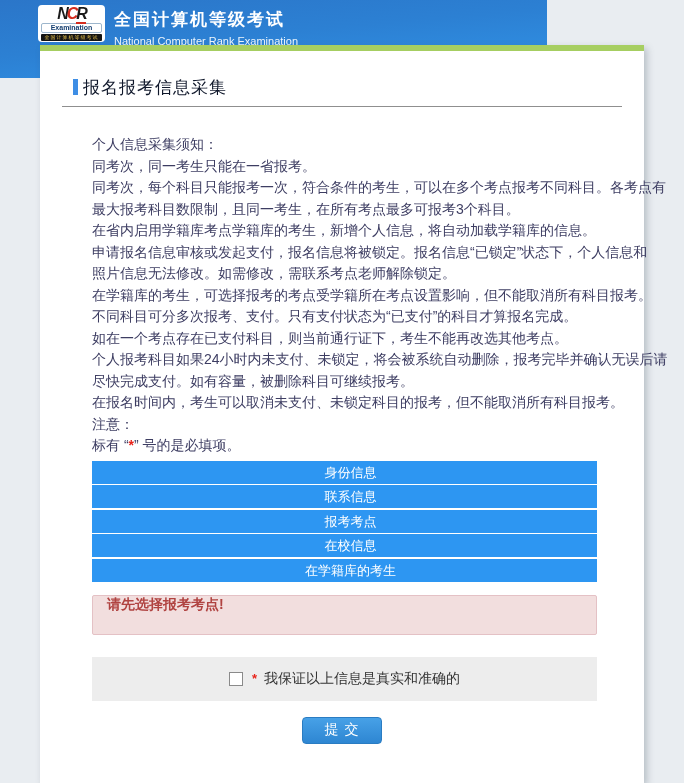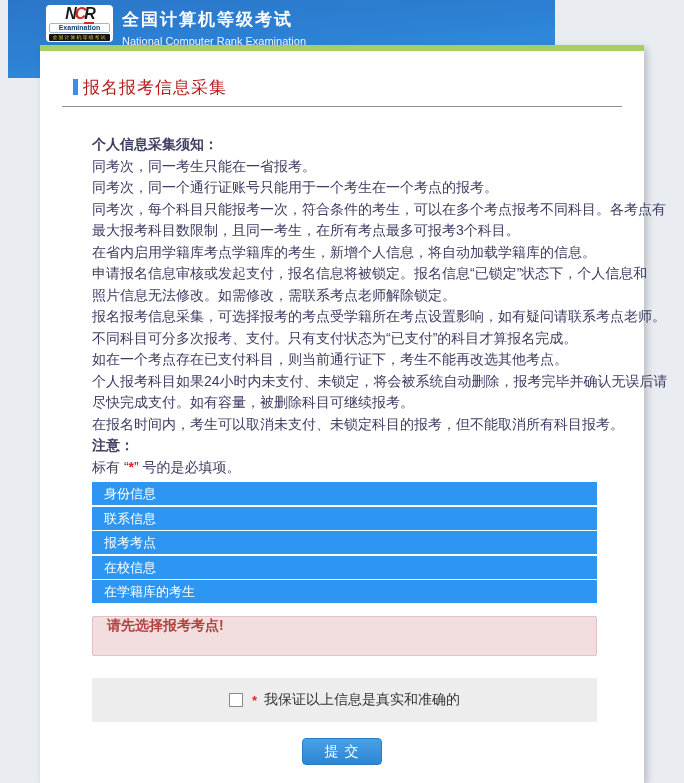--- a/index.html
+++ b/index.html
@@ -5,21 +5,21 @@
   * { margin: 0; padding: 0; box-sizing: border-box; }
   html, body {
     width: 684px; height: 783px;
     font-family: "Liberation Sans", "DejaVu Sans", sans-serif;
     background: #e9edf1;
     overflow: hidden;
     position: relative;
   }
   
   .site-header {
-    position: absolute; top: 0; left: 8px;
+    position: absolute; top: 0; left: 0;
     width: 547px; height: 78px;
     background: linear-gradient(175deg, #2b76c9 0%, #2c80d3 45%, #3194e8 100%);
   }
   .logo-box {
     position: absolute; left: 38px; top: 5px;
     width: 67px; height: 37px;
     background: #ffffff;
     border-radius: 4px;
     padding: 1px 3px 2px 3px;
     text-align: center;
@@ -54,33 +54,33 @@
     width: 604px; height: 738px;
     background: #ffffff;
     border-top: 6px solid #a6ce61;
     box-shadow: 3px 3px 7px rgba(70, 85, 100, 0.30);
   }
   .sec-head { margin: 25px 25px 0 33px; }
   .sec-accent {
     display: inline-block; width: 5px; height: 16px;
     background: #3e8ee5; margin-right: 5px; vertical-align: -2px;
   }
-  .sec-title { color: #b91c1c; font-size: 17px; letter-spacing: 1px; }
+  .sec-title { color: #0f172a; font-size: 17px; letter-spacing: 1px; }
   .rule { border: none; border-top: 1px solid #8f8f8f; margin: 7px 22px 0 22px; }
   
   .notice {
     margin: 27px 0 0 52px;
     font-size: 14px; line-height: 21.5px;
     color: #3d3d62;
   }
   .notice-line { white-space: nowrap; }
-  .notice-line.bold { font-weight: bold; }
+  .notice-line.bold { font-weight: normal; }
   .star { color: #e8231a; font-weight: bold; }
   
-  .acc-list { margin: 4px 8px 0 52px; width: 505px; }
+  .acc-list { margin: 4px 8px 0 52px; width: 505px; text-align: center; }
   .acc-bar {
     height: 23px; line-height: 23px;
     margin-bottom: 1.5px;
     background: #2d96f2;
     color: #ffffff; font-size: 13px;
     padding-left: 12px;
     cursor: pointer;
   }
   
   .error-box {
@@ -137,27 +137,26 @@
 
   <div class="sec-head">
     <span class="sec-accent"></span><span class="sec-title">报名报考信息采集</span>
   </div>
   <hr class="rule">
 
   <div class="notice">
     <div>
         <div class="notice-line bold">个人信息采集须知：</div>
         <div class="notice-line">同考次，同一考生只能在一省报考。</div>
-        <div class="notice-line">同考次，同一个通行证账号只能用于一个考生在一个考点的报考。</div>
         <div class="notice-line">同考次，每个科目只能报考一次，符合条件的考生，可以在多个考点报考不同科目。各考点有</div>
         <div class="notice-line">最大报考科目数限制，且同一考生，在所有考点最多可报考3个科目。</div>
         <div class="notice-line">在省内启用学籍库考点学籍库的考生，新增个人信息，将自动加载学籍库的信息。</div>
         <div class="notice-line">申请报名信息审核或发起支付，报名信息将被锁定。报名信息“已锁定”状态下，个人信息和</div>
         <div class="notice-line">照片信息无法修改。如需修改，需联系考点老师解除锁定。</div>
-        <div class="notice-line">报名报考信息采集，可选择报考的考点受学籍所在考点设置影响，如有疑问请联系考点老师。</div>
+        <div class="notice-line">在学籍库的考生，可选择报考的考点受学籍所在考点设置影响，但不能取消所有科目报考。</div>
         <div class="notice-line">不同科目可分多次报考、支付。只有支付状态为“已支付”的科目才算报名完成。</div>
         <div class="notice-line">如在一个考点存在已支付科目，则当前通行证下，考生不能再改选其他考点。</div>
         <div class="notice-line">个人报考科目如果24小时内未支付、未锁定，将会被系统自动删除，报考完毕并确认无误后请</div>
         <div class="notice-line">尽快完成支付。如有容量，被删除科目可继续报考。</div>
         <div class="notice-line">在报名时间内，考生可以取消未支付、未锁定科目的报考，但不能取消所有科目报考。</div>
         <div class="notice-line bold">注意：</div>
       </div>
     <div class="notice-line"><span>标有 “</span><span class="star">*</span><span>” 号的是必填项。</span></div>
   </div>
 

